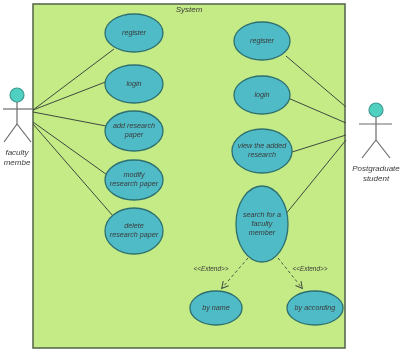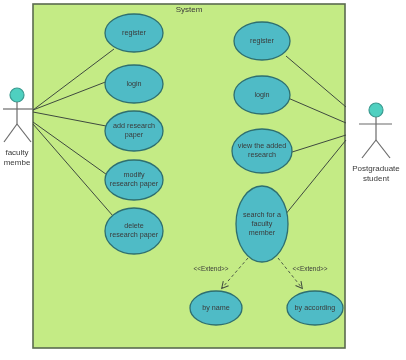--- a/index.html
+++ b/index.html
@@ -7,20 +7,21 @@
     padding: 0;
     background: #ffffff;
   }
   #canvas {
     position: relative;
     width: 406px;
     height: 360px;
     background: #ffffff;
     font-family: "Liberation Sans", sans-serif;
     overflow: hidden;
+    font-style: italic;
   }
   #diagram-svg {
     position: absolute;
     left: 0;
     top: 0;
   }
   .uc-label, .actor-label, .sys-label, .ext-label {
     font-family: "Liberation Sans", sans-serif;
     fill: #3a3a3a;
   }

